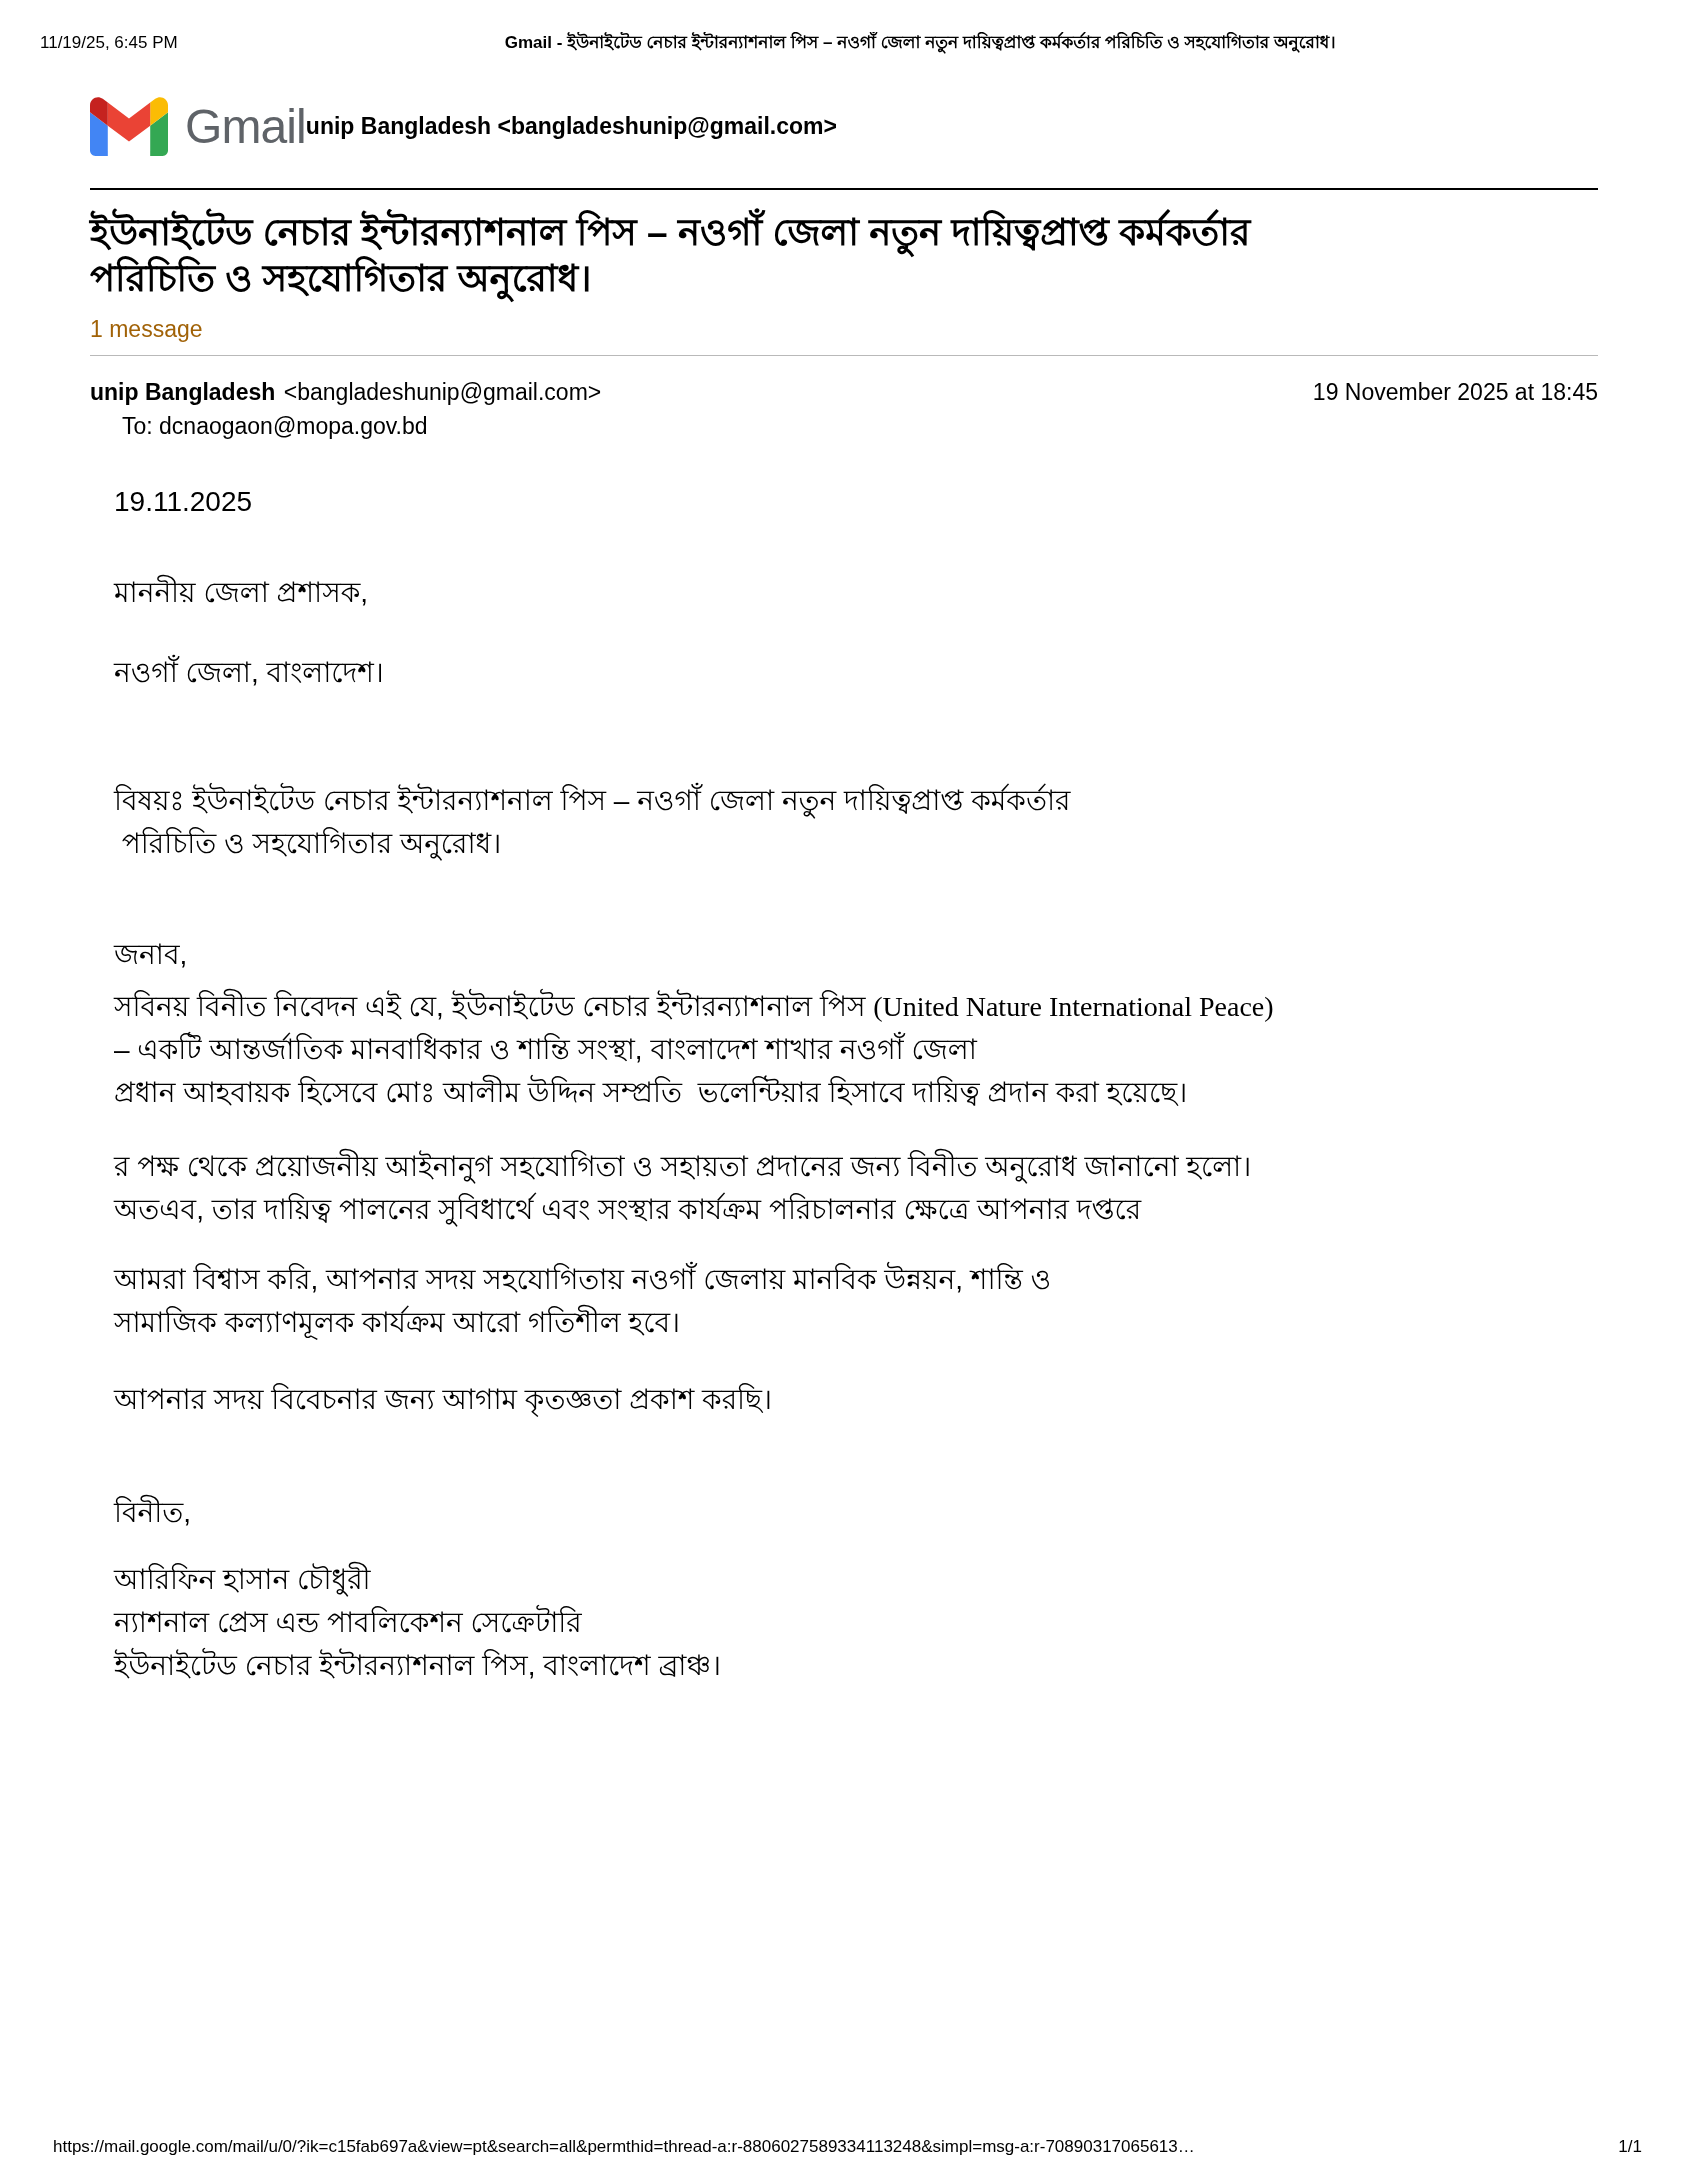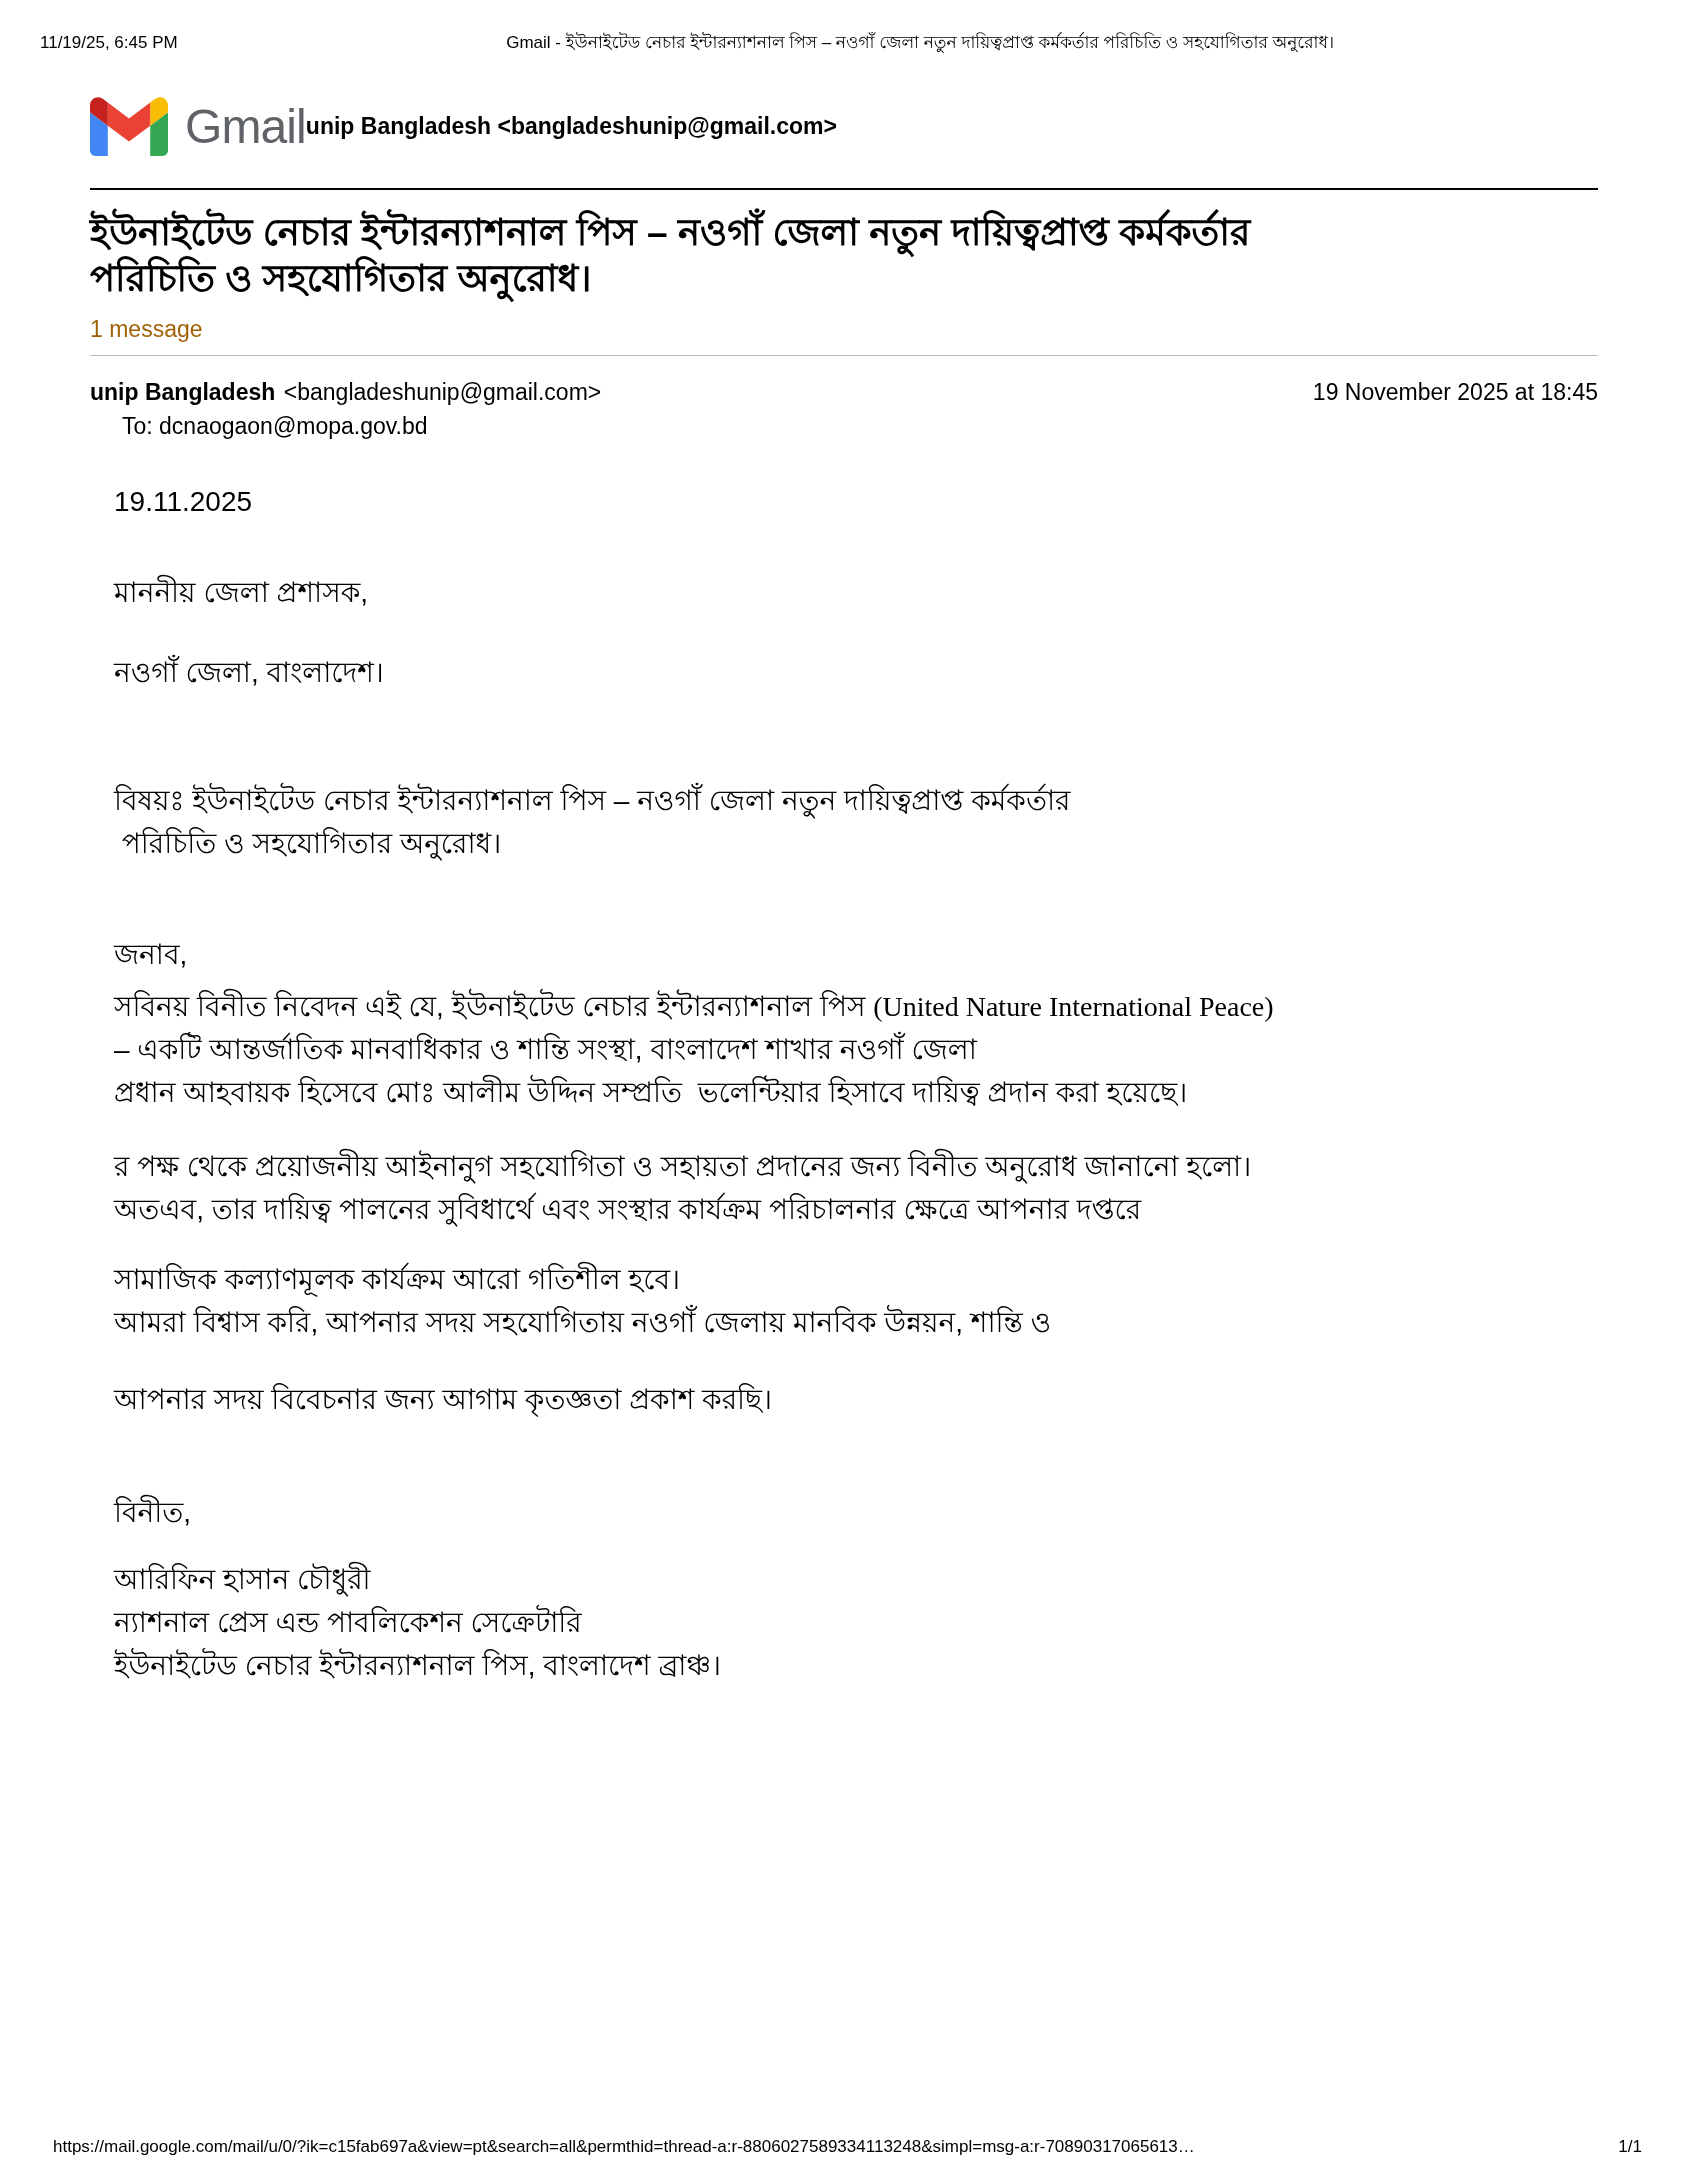--- a/index.html
+++ b/index.html
@@ -15,21 +15,21 @@
   
   .print-header {
     display: flex;
     align-items: flex-start;
     padding: 32px 48px 0 40px;
     font-size: 17px;
     line-height: 22px;
     color: #000;
   }
   .ph-date { flex: none; white-space: nowrap; }
-  .ph-title { flex: 1; text-align: center; padding-left: 25.6px; white-space: nowrap; overflow: hidden; }
+  .ph-title { flex: 1; text-align: center; padding-left: 25.6px; white-space: nowrap; overflow: hidden; font-weight: bold; }
 
   
   .gmail-header {
     display: flex;
     align-items: center;
     justify-content: flex-start;
     margin: 43px 87px 8px 90px;
   }
   .gmail-logo { display: flex; align-items: center; gap: 17px; }
   .gmail-logo svg { display: block; }
@@ -161,22 +161,22 @@
     <p>– একটি আন্তর্জাতিক মানবাধিকার ও শান্তি সংস্থা, বাংলাদেশ শাখার নওগাঁ জেলা</p>
     <p>প্রধান আহবায়ক হিসেবে মোঃ আলীম উদ্দিন সম্প্রতি  ভলেন্টিয়ার হিসাবে দায়িত্ব প্রদান করা হয়েছে।</p>
   </div>
 
   <div class="mb-32">
     <p>র পক্ষ থেকে প্রয়োজনীয় আইনানুগ সহযোগিতা ও সহায়তা প্রদানের জন্য বিনীত অনুরোধ জানানো হলো।</p>
     <p>অতএব, তার দায়িত্ব পালনের সুবিধার্থে এবং সংস্থার কার্যক্রম পরিচালনার ক্ষেত্রে আপনার দপ্তরে</p>
   </div>
 
   <div class="mb-40">
+    <p>আমরা বিশ্বাস করি, আপনার সদয় সহযোগিতায় নওগাঁ জেলায় মানবিক উন্নয়ন, শান্তি ও</p>
     <p>সামাজিক কল্যাণমূলক কার্যক্রম আরো গতিশীল হবে।</p>
-    <p>আমরা বিশ্বাস করি, আপনার সদয় সহযোগিতায় নওগাঁ জেলায় মানবিক উন্নয়ন, শান্তি ও</p>
   </div>
 
   <p class="mb-82">আপনার সদয় বিবেচনার জন্য আগাম কৃতজ্ঞতা প্রকাশ করছি।</p>
 
   <p class="mb-28">বিনীত,</p>
 
   <div>
     <p>আরিফিন হাসান চৌধুরী</p>
     <p>ন্যাশনাল প্রেস এন্ড পাবলিকেশন সেক্রেটারি</p>
     <p>ইউনাইটেড নেচার ইন্টারন্যাশনাল পিস, বাংলাদেশ ব্রাঞ্চ।</p>

